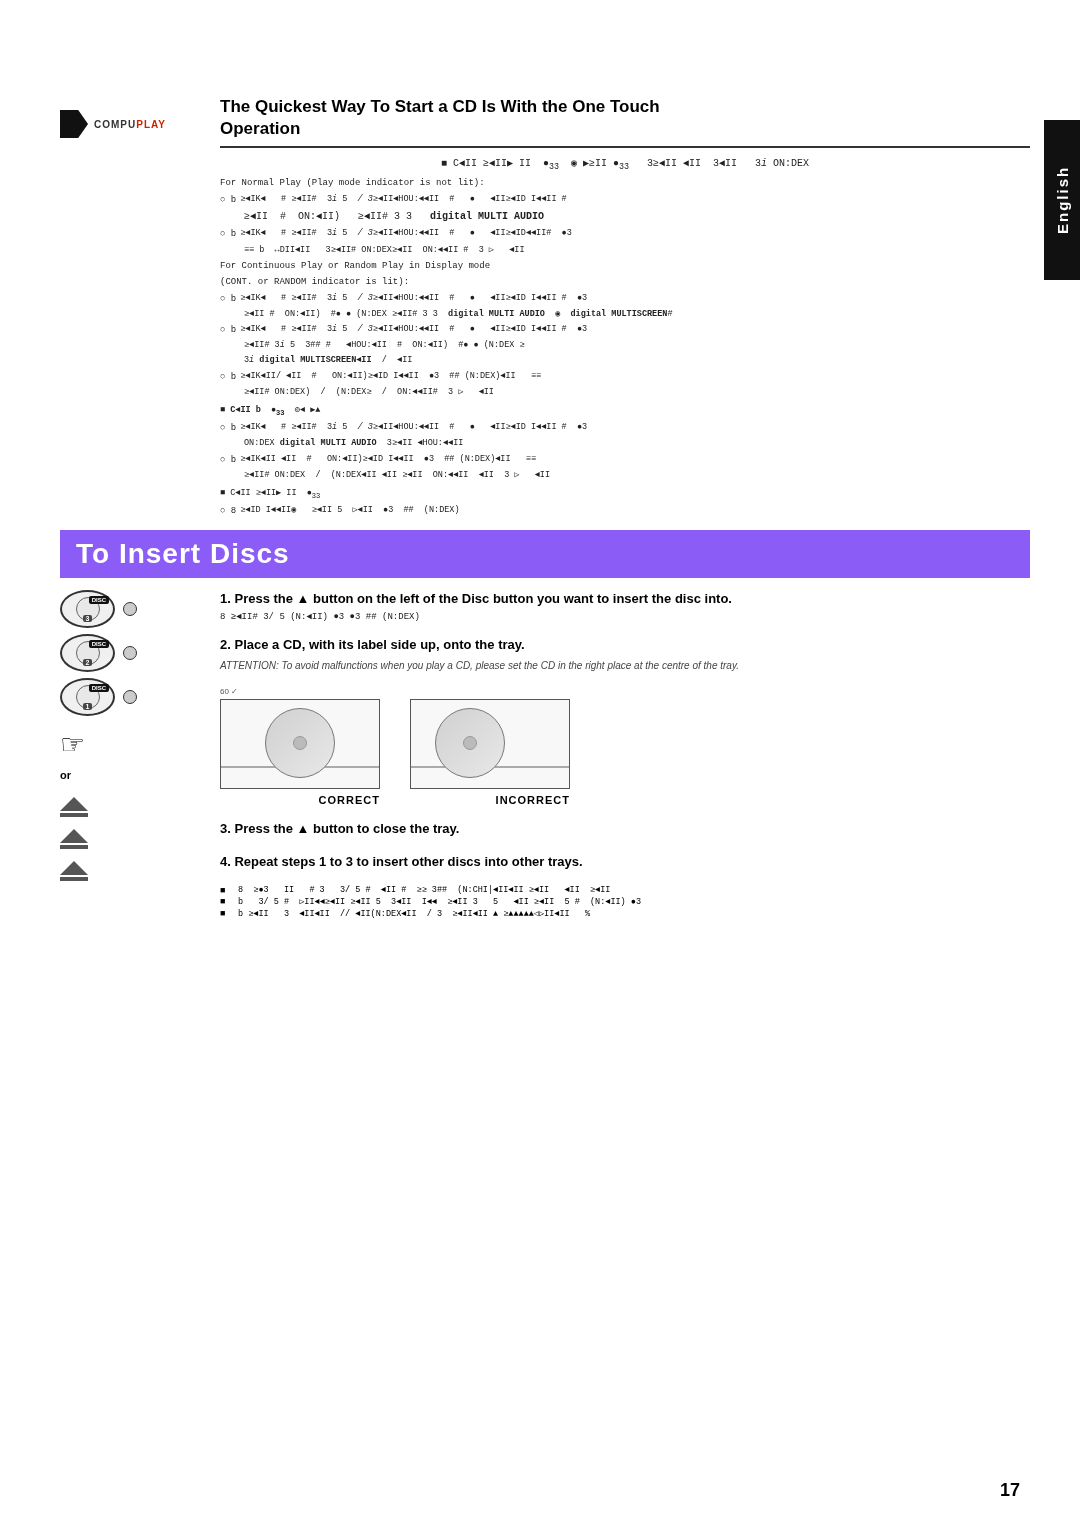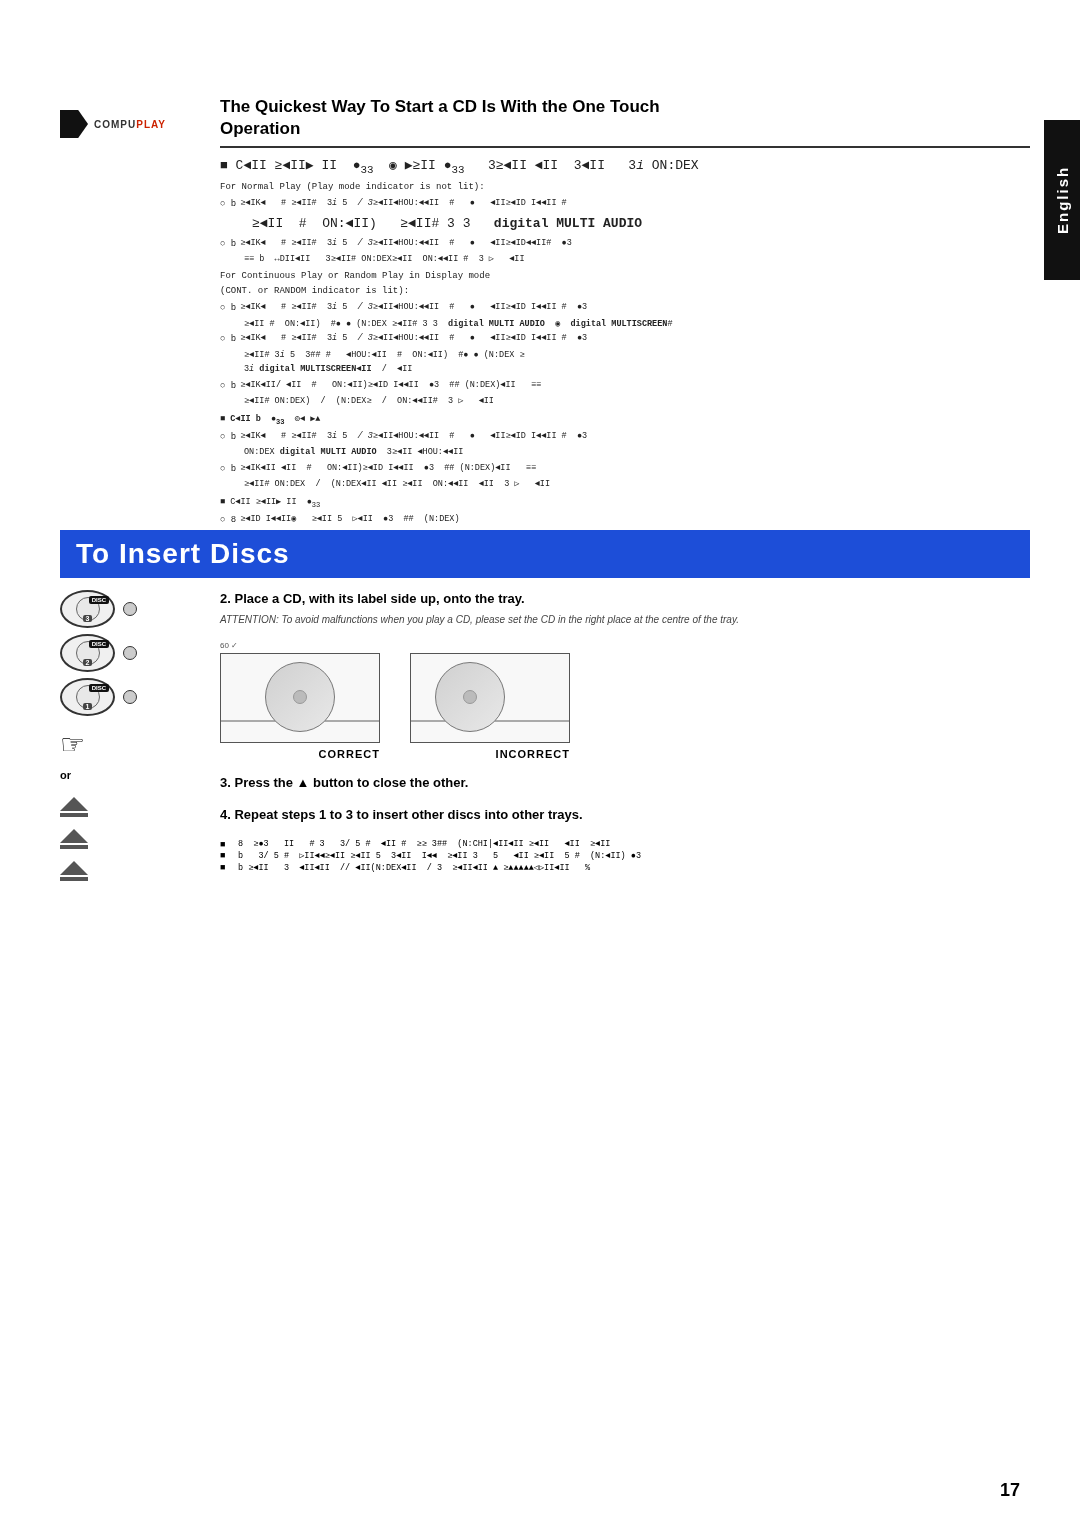--- a/index.html
+++ b/index.html
@@ -94,21 +94,21 @@
       gap: 4px;
       align-items: flex-start;
       margin-bottom: 2px;
     }
     .bullet-sym {
       font-size: 9px;
       min-width: 12px;
     }
 
     .insert-header {
-      background: #1d4ed8;
+      background: #8b5cf6;
       color: #fff;
       font-size: 28px;
       font-weight: bold;
       padding: 8px 16px;
       margin-bottom: 20px;
       letter-spacing: 1px;
     }
 
     
     .disc-icons-left {
@@ -286,31 +286,31 @@
   <div class="section-quickest">
     <div class="section-title-underline">
       <div class="section-title">
         <span>The Quickest Way To Start a CD Is With the One Touch</span><br>
         <span>Operation</span>
       </div>
     </div>
 
     <div class="small-text">
 
-      <div class="small-text-block" style="font-size:13px;margin-bottom:1px;">
+      <div class="small-text-block" style="font-size:10px;margin-bottom:1px;text-align:center;">
         ■ C◄II ≥◄II▶ II &nbsp;●<sub>33</sub> &nbsp;◉ ▶≥II ●<sub>33</sub> &nbsp;&nbsp;3≥◄II ◄II &nbsp;3◄II &nbsp;&nbsp;3<i>i</i> ON:DEX
       </div>
 
       <div style="font-size:9px;margin-bottom:3px;font-style:normal;">For Normal Play (Play mode indicator is not lit):</div>
 
       <div class="bullet-row">
         <span class="bullet-sym">○ b</span>
         <span style="font-size:8.5px;">≥◄IK◄ &nbsp;&nbsp;# ≥◄II# &nbsp;3<i>i</i> 5 &nbsp;<i>/ 3</i>≥◄II◄HOU:◄◄II &nbsp;# &nbsp;&nbsp;● &nbsp;&nbsp;◄II≥◄ID I◄◄II #</span>
       </div>
-      <div style="font-size:13px;margin-left:32px;margin-bottom:2px;">
+      <div style="font-size:10px;margin-left:24px;margin-bottom:2px;">
         ≥◄II &nbsp;# &nbsp;ON:◄II) &nbsp;&nbsp;≥◄II# 3 3 &nbsp;&nbsp;<b>digital MULTI AUDIO</b>
       </div>
 
       <div class="bullet-row">
         <span class="bullet-sym">○ b</span>
         <span style="font-size:8.5px;">≥◄IK◄ &nbsp;&nbsp;# ≥◄II# &nbsp;3<i>i</i> 5 &nbsp;<i>/ 3</i>≥◄II◄HOU:◄◄II &nbsp;# &nbsp;&nbsp;● &nbsp;&nbsp;◄II≥◄ID◄◄II# &nbsp;●3</span>
       </div>
       <div style="font-size:8.5px;margin-left:24px;margin-bottom:2px;">
         ≡≡ b &nbsp;↔DII◄II &nbsp;&nbsp;3≥◄II# ON:DEX≥◄II &nbsp;ON:◄◄II # &nbsp;3 ▷ &nbsp;&nbsp;◄II
       </div>
@@ -426,20 +426,27 @@
       </div>
       <div style="text-align:center;margin-top:6px;">
         <div style="width:0;height:0;border-left:14px solid transparent;border-right:14px solid transparent;border-bottom:14px solid #555;margin:0 auto;"></div>
         <div style="width:28px;height:4px;background:#555;margin:2px auto 0;"></div>
       </div>
     </div>
   </div>
 
   <div class="steps-content">
 
+    <div class="step-item">
+      <div class="step-title">
+        <span class="step-num">1.</span>
+        <span> Press the ▲ button on the left of the Disc button you want to insert the disc into.</span>
+      </div>
+      <div class="step-subtext">8 ≥◄II#  3/ 5  (N:◄II) ●3  ●3   ##  (N:DEX)</div>
+    </div>
 
     <div class="step-item">
       <div class="step-title">
         <span class="step-num">2.</span>
         <span> Place a CD, with its label side up, onto the tray.</span>
       </div>
       <div class="attention-text">
         <em><span>ATTENTION: To avoid malfunctions when you play a CD, please set the CD in the right place at the centre of the tray.</span></em>
       </div>
 
@@ -467,21 +474,21 @@
             </div>
           </div>
           <div class="diagram-label">INCORRECT</div>
         </div>
       </div>
     </div>
 
     <div class="step-item">
       <div class="step-title">
         <span class="step-num">3.</span>
-        <span> Press the ▲ button to close the other.</span>
+        <span> Press the ▲ button to close the tray.</span>
       </div>
     </div>
 
     <div class="step-item">
       <div class="step-title">
         <span class="step-num">4.</span>
         <span> Repeat steps 1 to 3 to insert other discs into other trays.</span>
       </div>
     </div>
 

